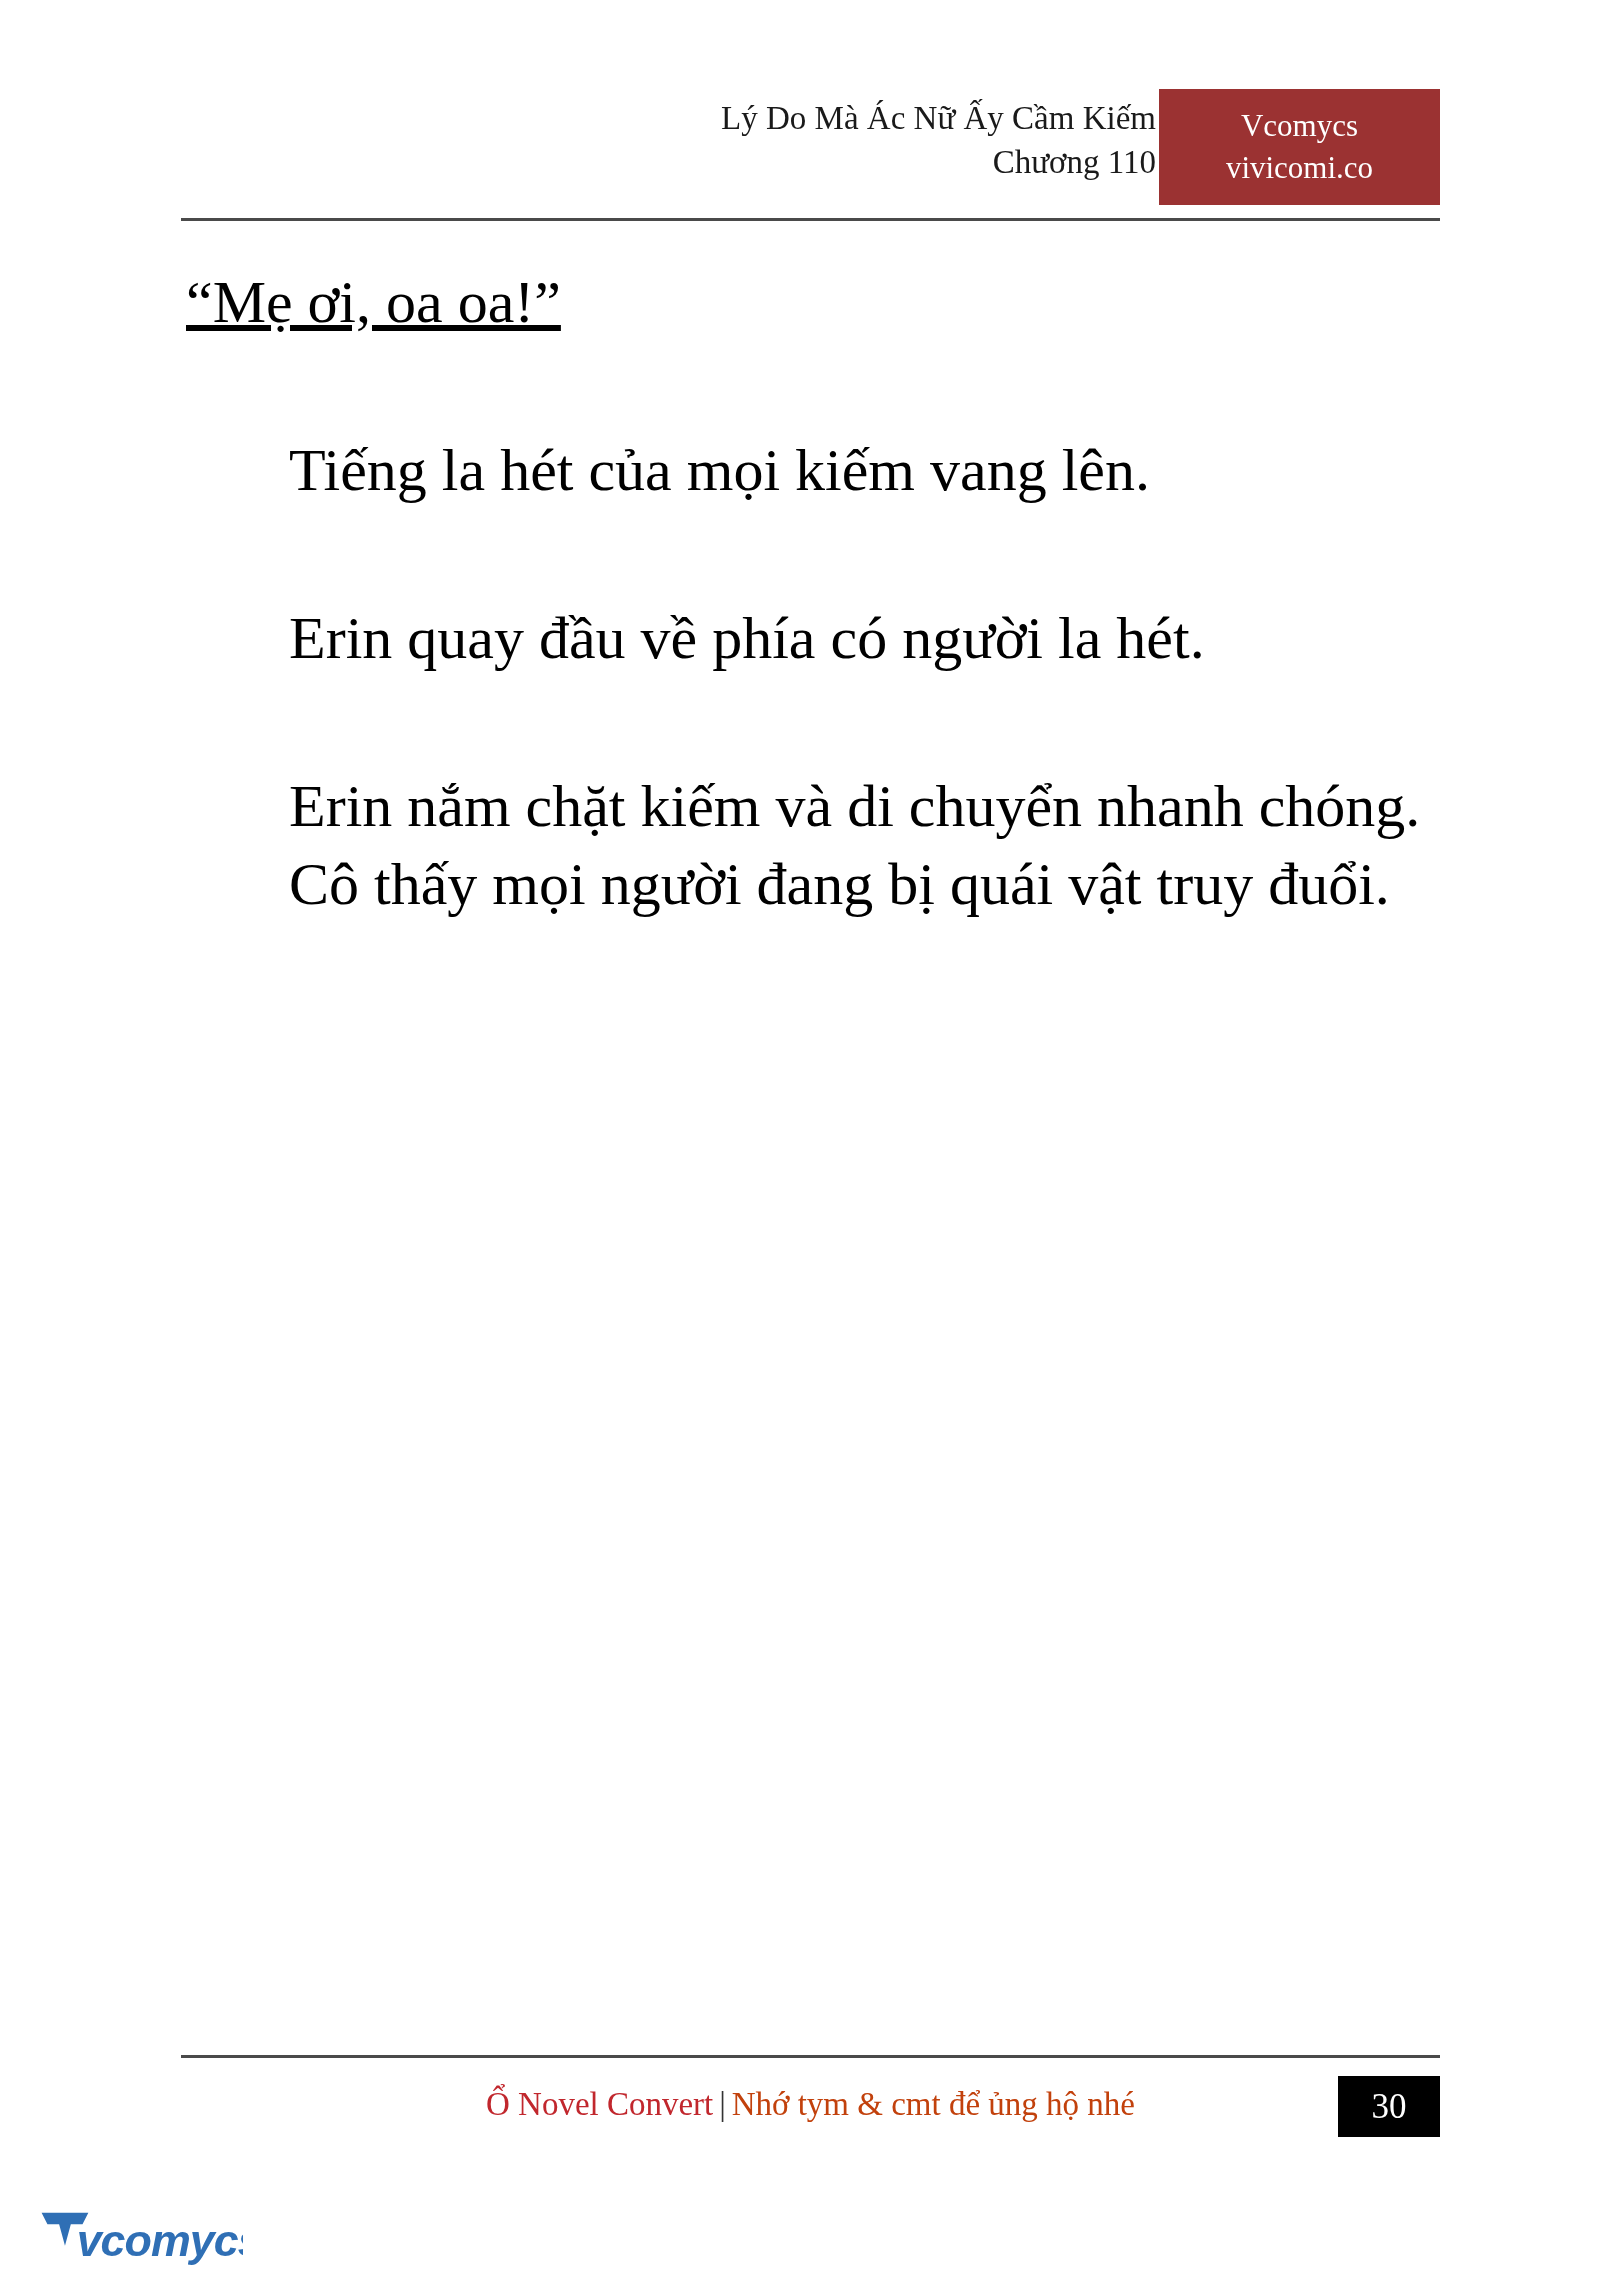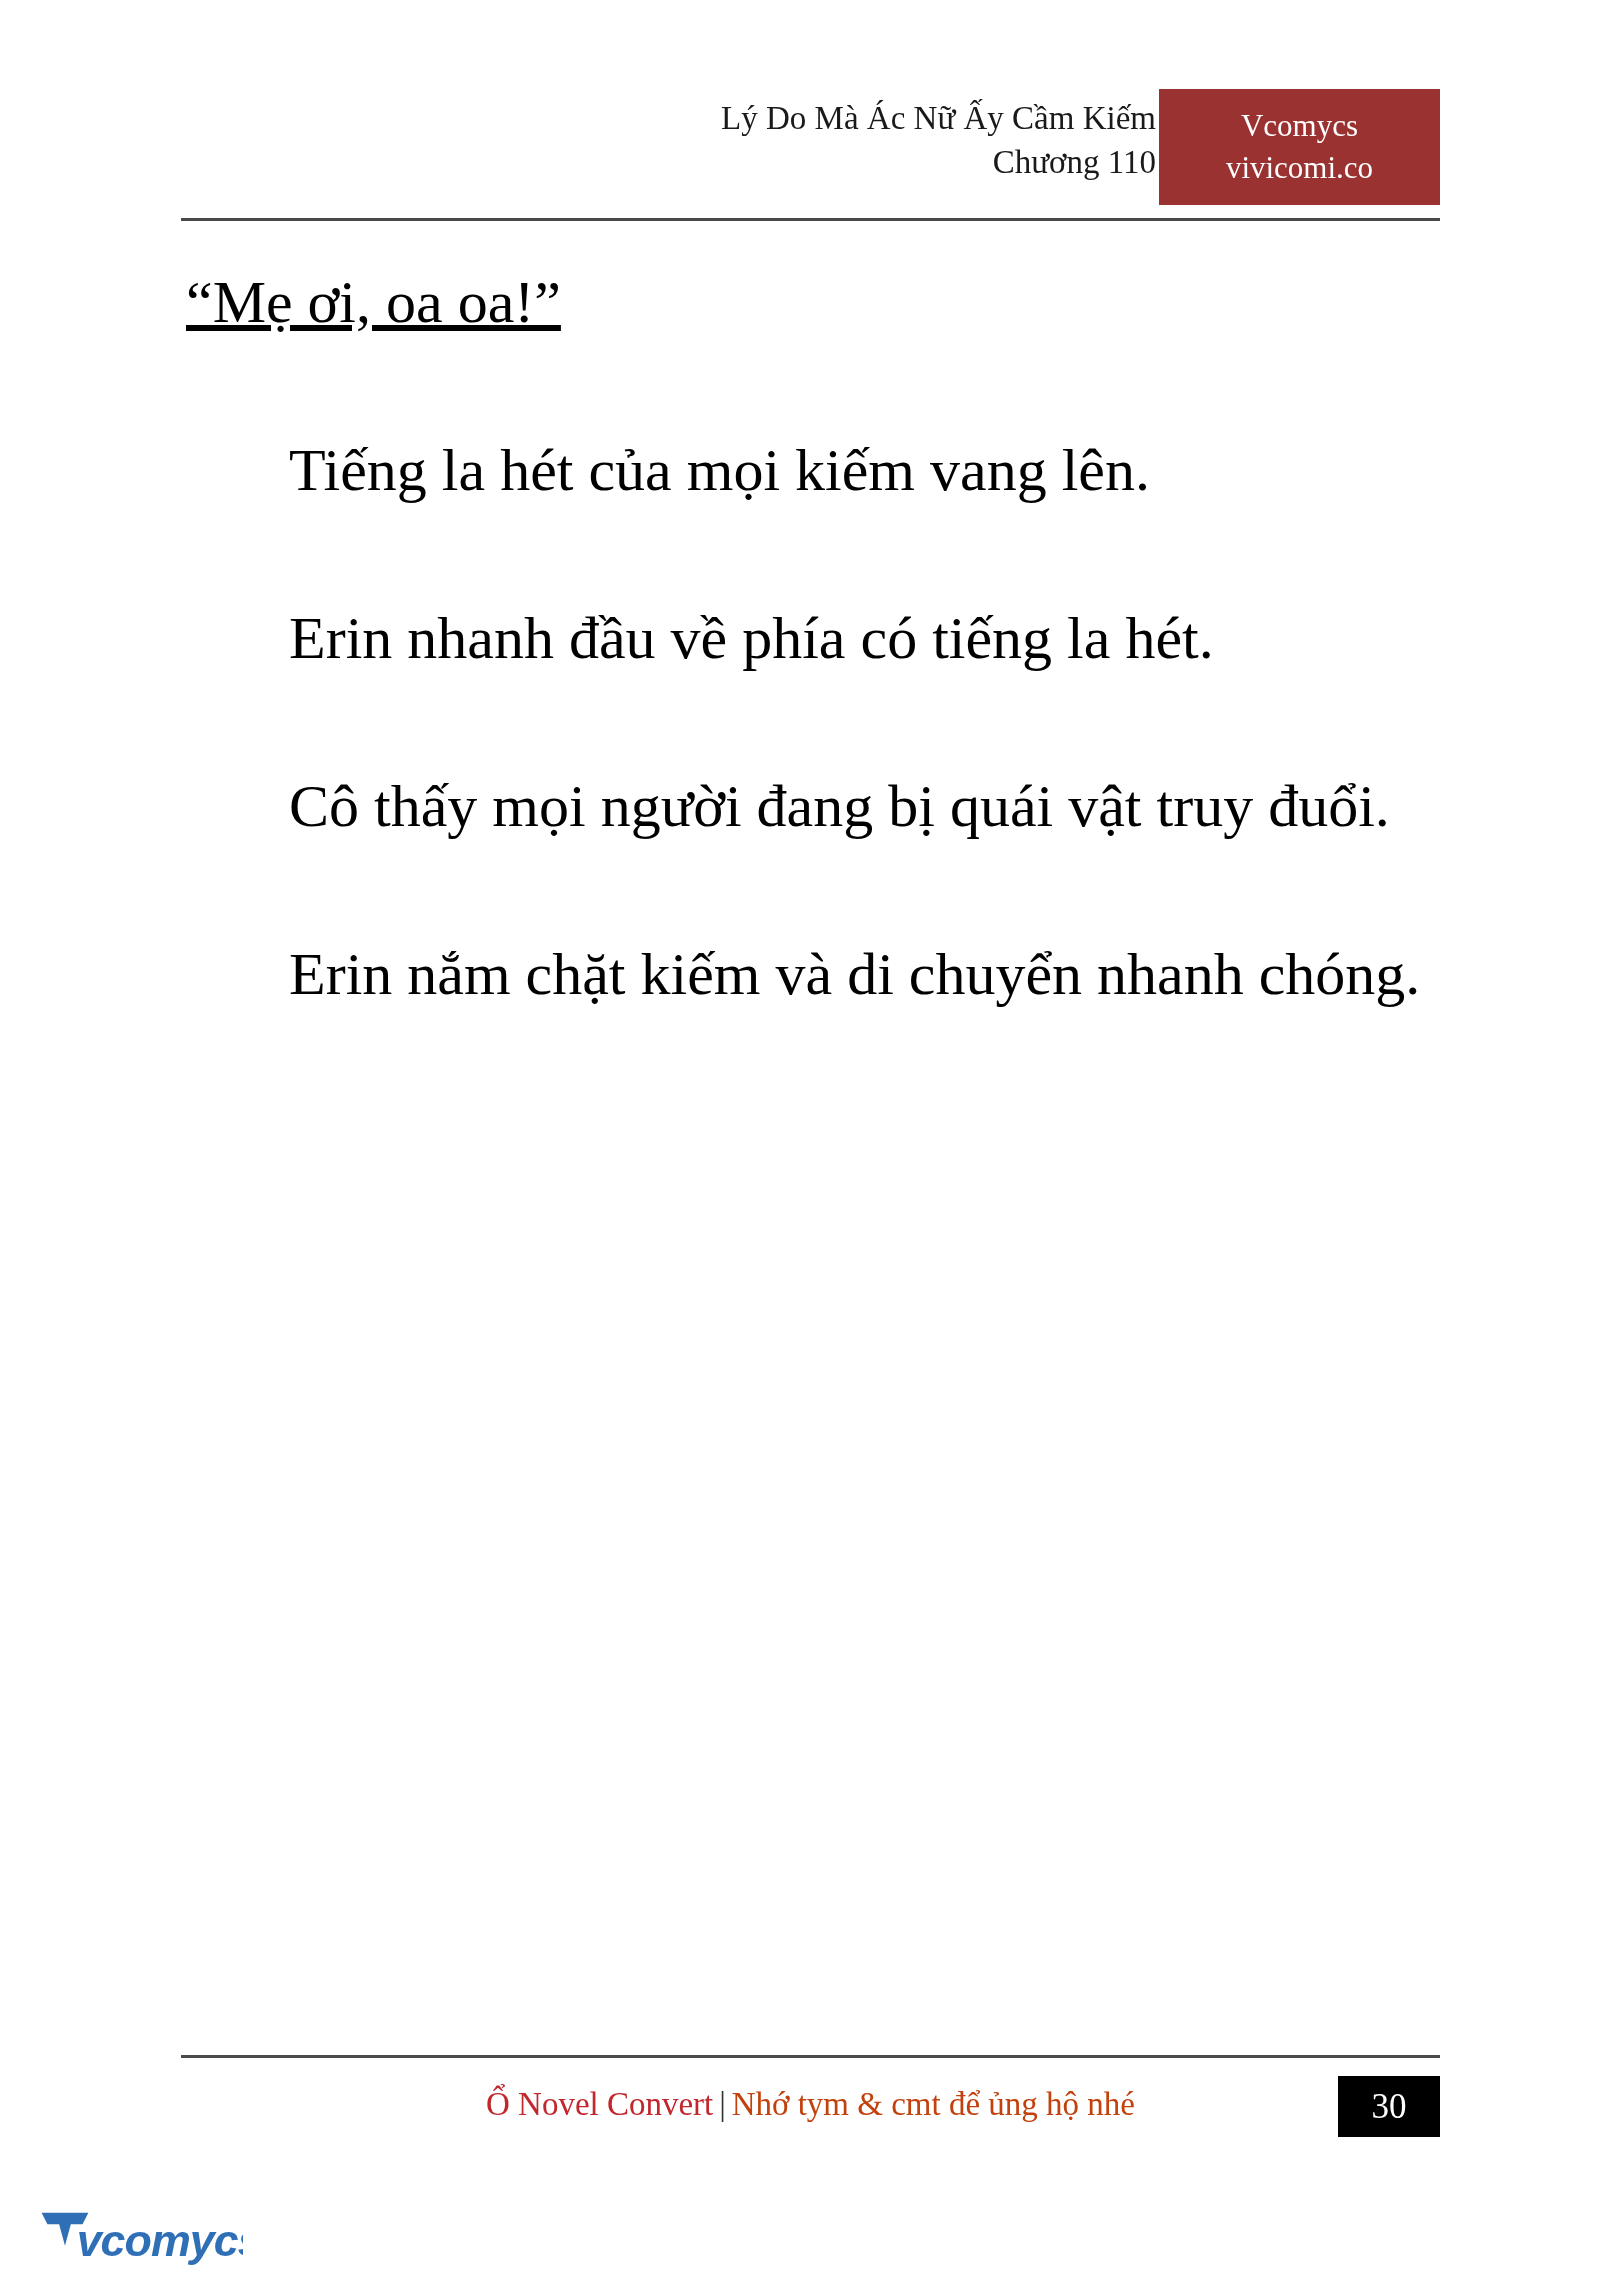--- a/index.html
+++ b/index.html
@@ -177,23 +177,23 @@
     <div class="header-badge">
       <span>Vcomycs</span>
       <span>vivicomi.co</span>
     </div>
   </div>
   <div class="header-rule"></div>
 
   <div class="content">
     <p class="para noindent">“Mẹ ơi, oa oa!”</p>
     <p class="para">Tiếng la hét của mọi kiếm vang lên.</p>
-    <p class="para">Erin nhanh đầu về phía có tiếng la hét.</p>
+    <p class="para">Erin quay đầu về phía có người la hét.</p>
+    <p class="para last">Erin nắm chặt kiếm và di chuyển nhanh chóng.</p>
     <p class="para">Cô thấy mọi người đang bị quái vật truy đuổi.</p>
-    <p class="para last">Erin nắm chặt kiếm và di chuyển nhanh chóng.</p>
   </div>
 
   <div class="footer-rule"></div>
   <div class="footer">
     <div class="footer-center">
       <span class="footer-brand">Ổ Novel Convert</span><span class="footer-sep">|</span><span class="footer-note">Nhớ tym &amp; cmt để ủng hộ nhé</span>
     </div>
     <div class="page-number-box">30</div>
   </div>
 

